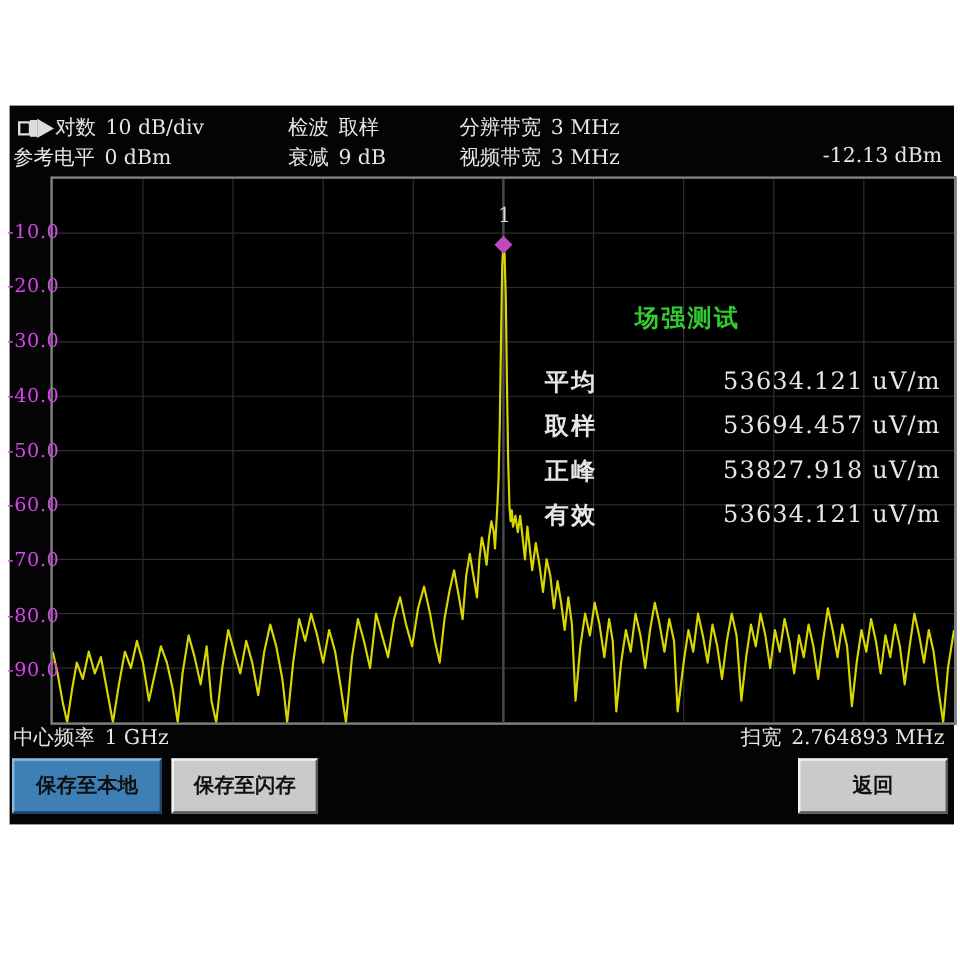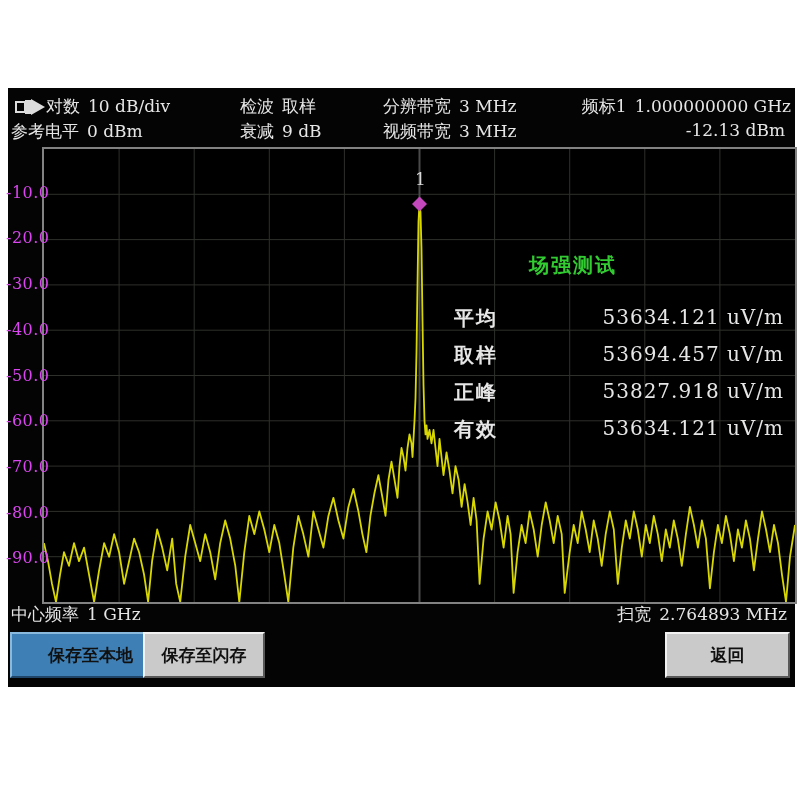--- a/index.html
+++ b/index.html
@@ -54,23 +54,20 @@
     </svg>
   </span>
   <div class="hdr-item" style="left:38px;top:7px;">
     <span class="lbl">对数</span><span>10 dB/div</span>
   </div>
   <div class="hdr-item" style="left:232px;top:7px;">
     <span class="lbl">检波</span><span>取样</span>
   </div>
   <div class="hdr-item" style="left:375px;top:7px;">
     <span class="lbl">分辨带宽</span><span>3 MHz</span>
-  </div>
-  <div class="hdr-item hdr-right" style="right:4px;top:7px;">
-    <span class="lbl">频标1</span><span>1.000000000 GHz</span>
   </div>
 
   <div class="hdr-item" style="left:3px;top:32px;text-align:right;">
     <span class="lbl">参考电平</span><span>0 dBm</span>
   </div>
   <div class="hdr-item" style="left:232px;top:32px;">
     <span class="lbl">衰减</span><span>9 dB</span>
   </div>
   <div class="hdr-item" style="left:375px;top:32px;">
     <span class="lbl">视频带宽</span><span>3 MHz</span>
@@ -139,17 +136,17 @@
       <div class="ytick" style="top: 461.3px;">-90.0</div>
     </div>
 
   <div class="footer-left">
     <span class="lbl" style="margin-right:8px;">中心频率</span><span>1 GHz</span>
   </div>
   <div class="footer-right">
     <span class="lbl" style="margin-right:8px;">扫宽</span><span>2.764893 MHz</span>
   </div>
 
-  <div class="btn btn-blue" style="left:2px;width:121px;padding-left:18px;">保存至本地</div>
+  <div class="btn btn-blue" style="left:2px;width:121px;">保存至本地</div>
   <div class="btn btn-gray" style="left:135px;width:118px;">保存至闪存</div>
   <div class="btn btn-gray" style="left:657px;width:121px;">返回</div>
 
 </div>
 
 </body></html>

